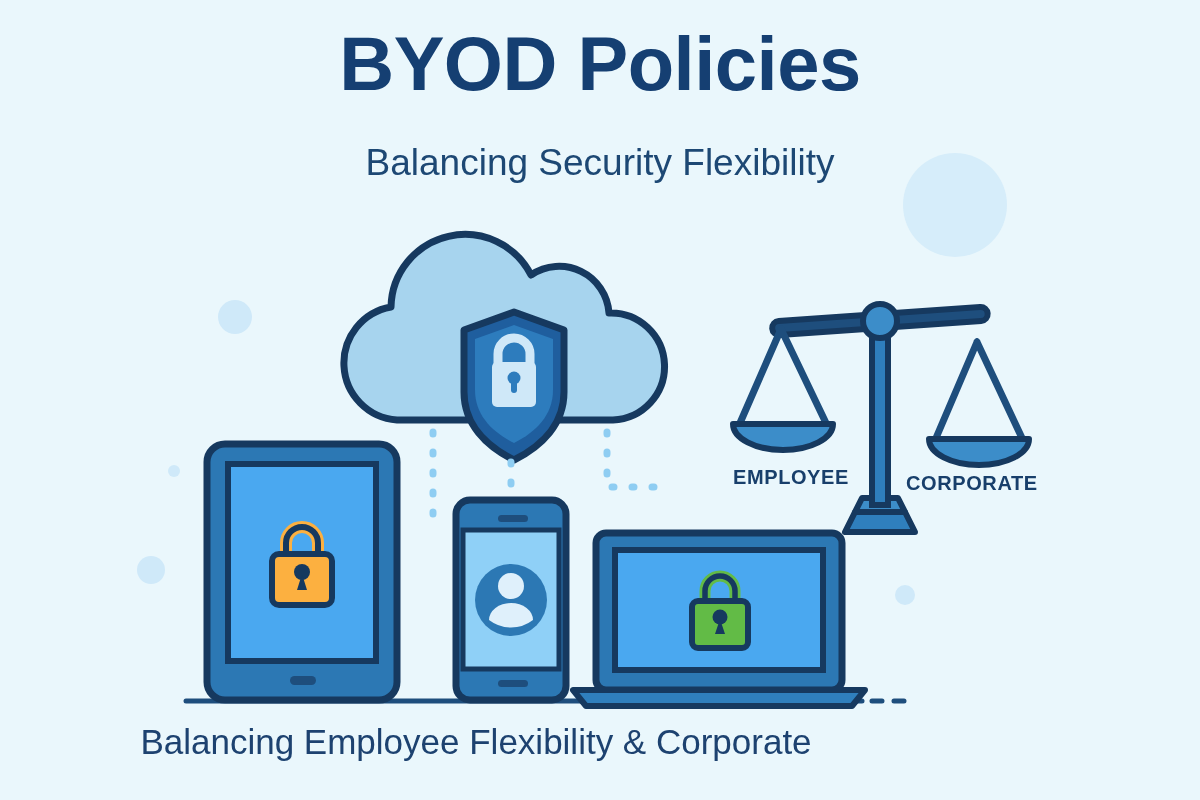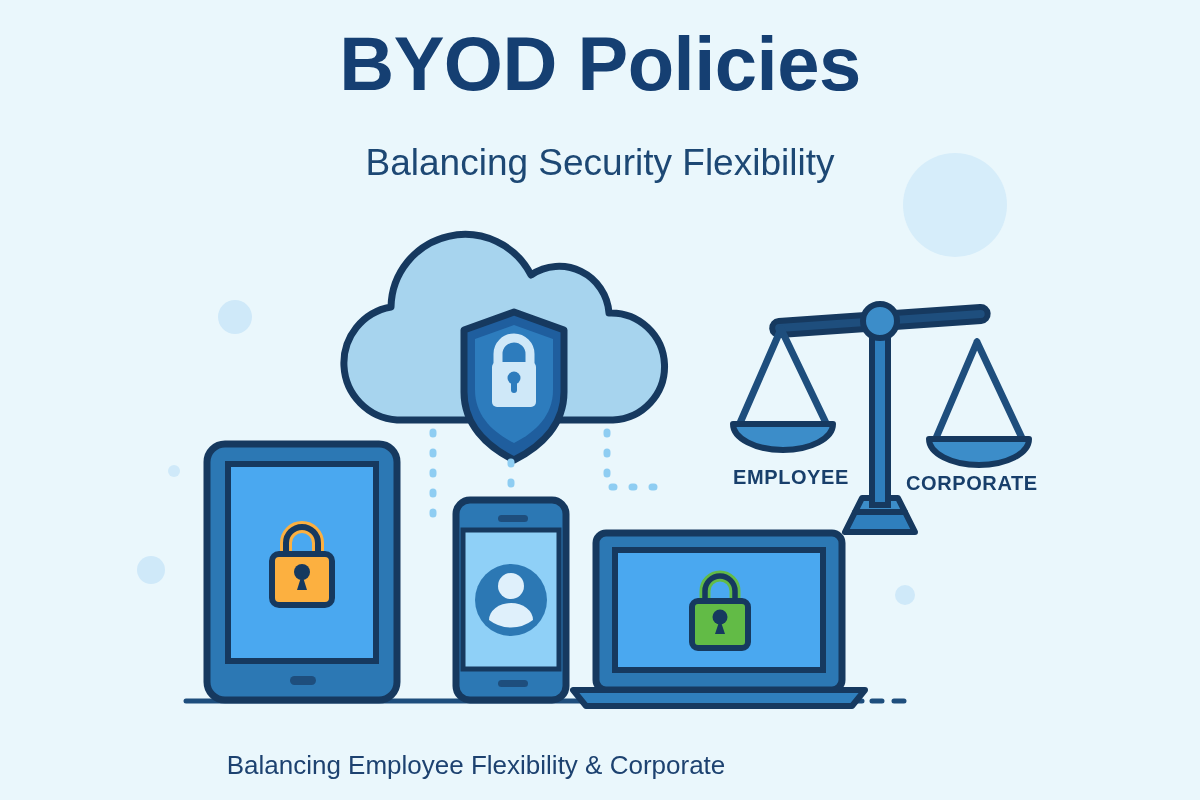--- a/index.html
+++ b/index.html
@@ -59,24 +59,24 @@
     color: #1d4874;
     line-height: 1.42;
     font-family: "Liberation Sans", sans-serif;
   }
   #subtitle .sub-line {
     display: block;
   }
   #caption {
     position: absolute;
     left: 0;
-    top: 750px;
+    top: 722px;
     width: 952px;
     text-align: center;
-    font-size: 26px;
+    font-size: 35px;
     color: #1d4270;
     font-family: "Liberation Sans", sans-serif;
   }
   .scale-label {
     position: absolute;
     font-size: 20px;
     font-weight: bold;
     letter-spacing: 0.6px;
     color: #183f6b;
     font-family: "Liberation Sans", sans-serif;

